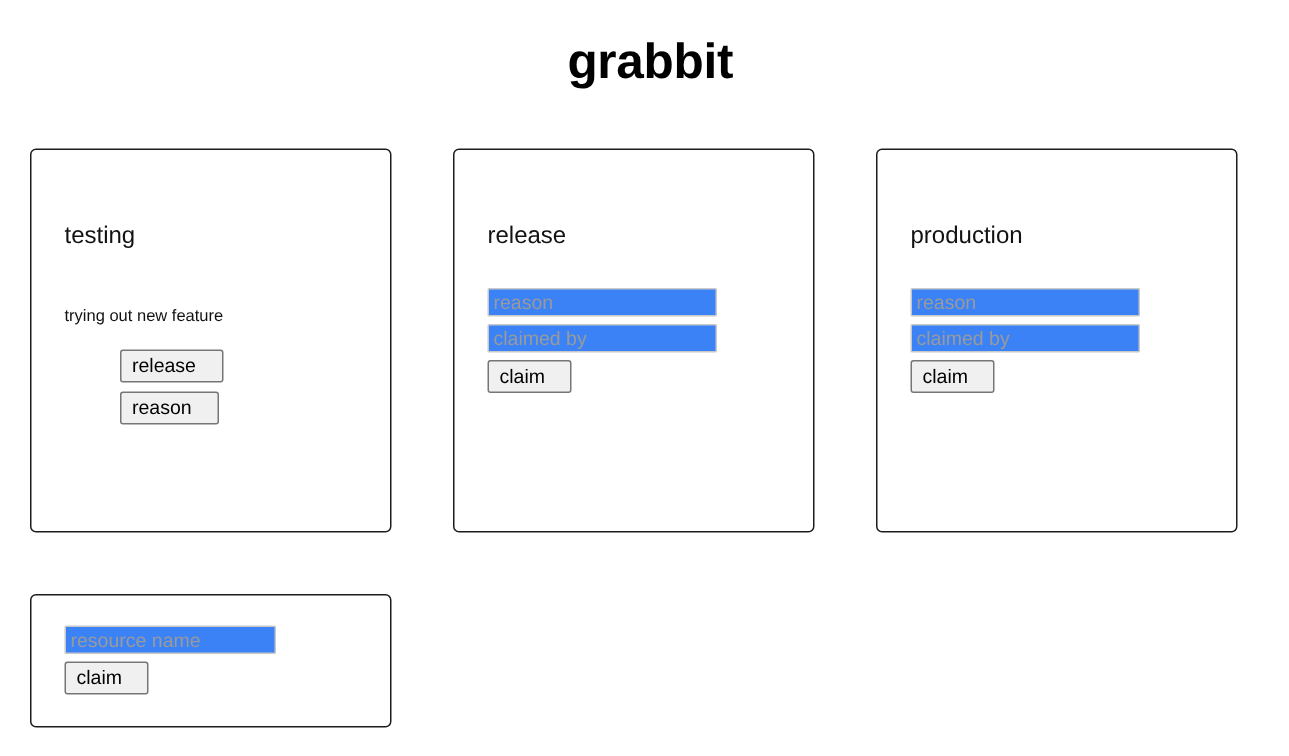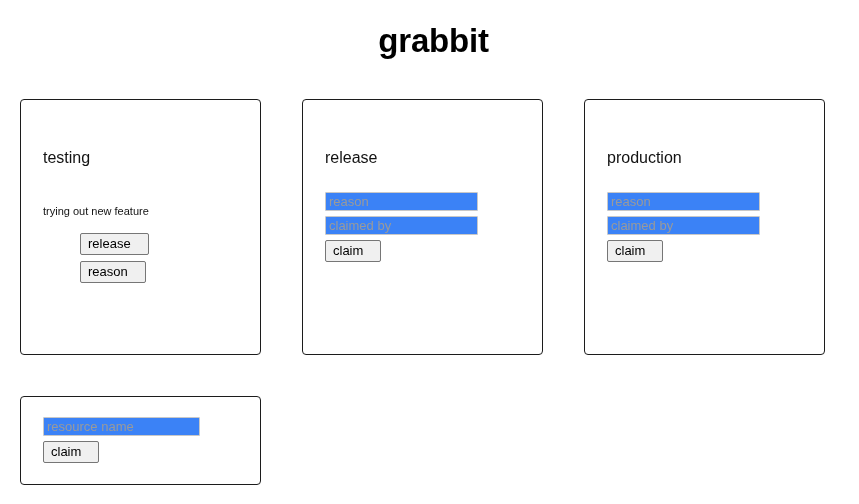--- a/index.html
+++ b/index.html
@@ -80,21 +80,21 @@
     font-size: 13px;
     line-height: 17px;
     padding: 1px 3px;
     margin: 0 0 5px 0;
     color: #000000;
     background: #3b82f6;
     border: 1px solid #c8c8c8;
     border-radius: 1px;
   }
   input.text-input.wide {
-    width: 157px;
+    width: 141px;
   }
   input.text-input::placeholder {
     color: #9a9a9a;
     opacity: 1;
   }
 
   button.btn {
     display: block;
     font-family: "Liberation Sans", sans-serif;
     font-size: 13px;

